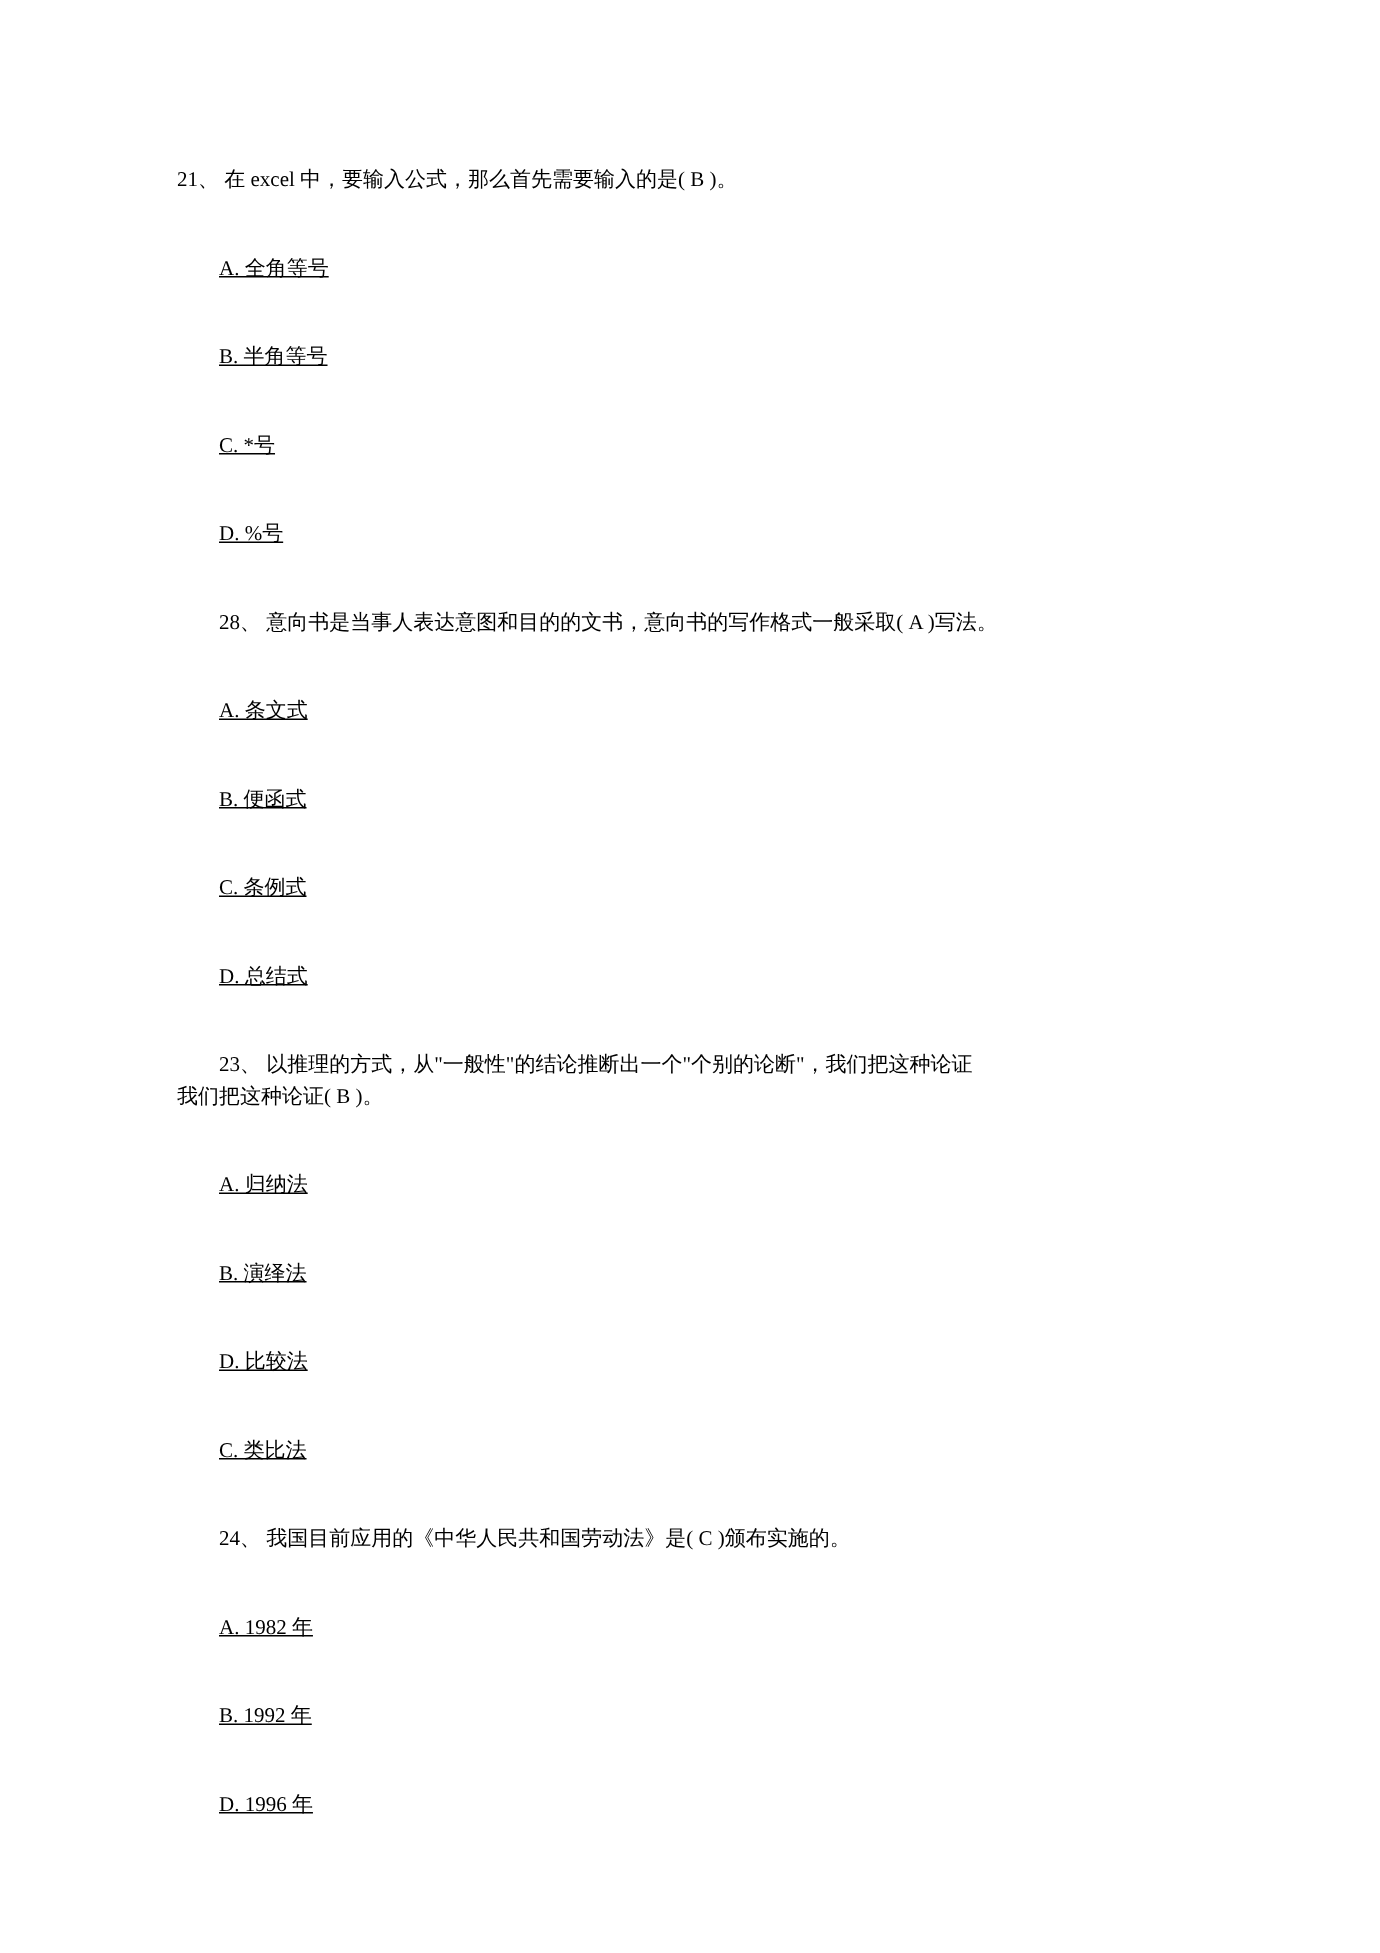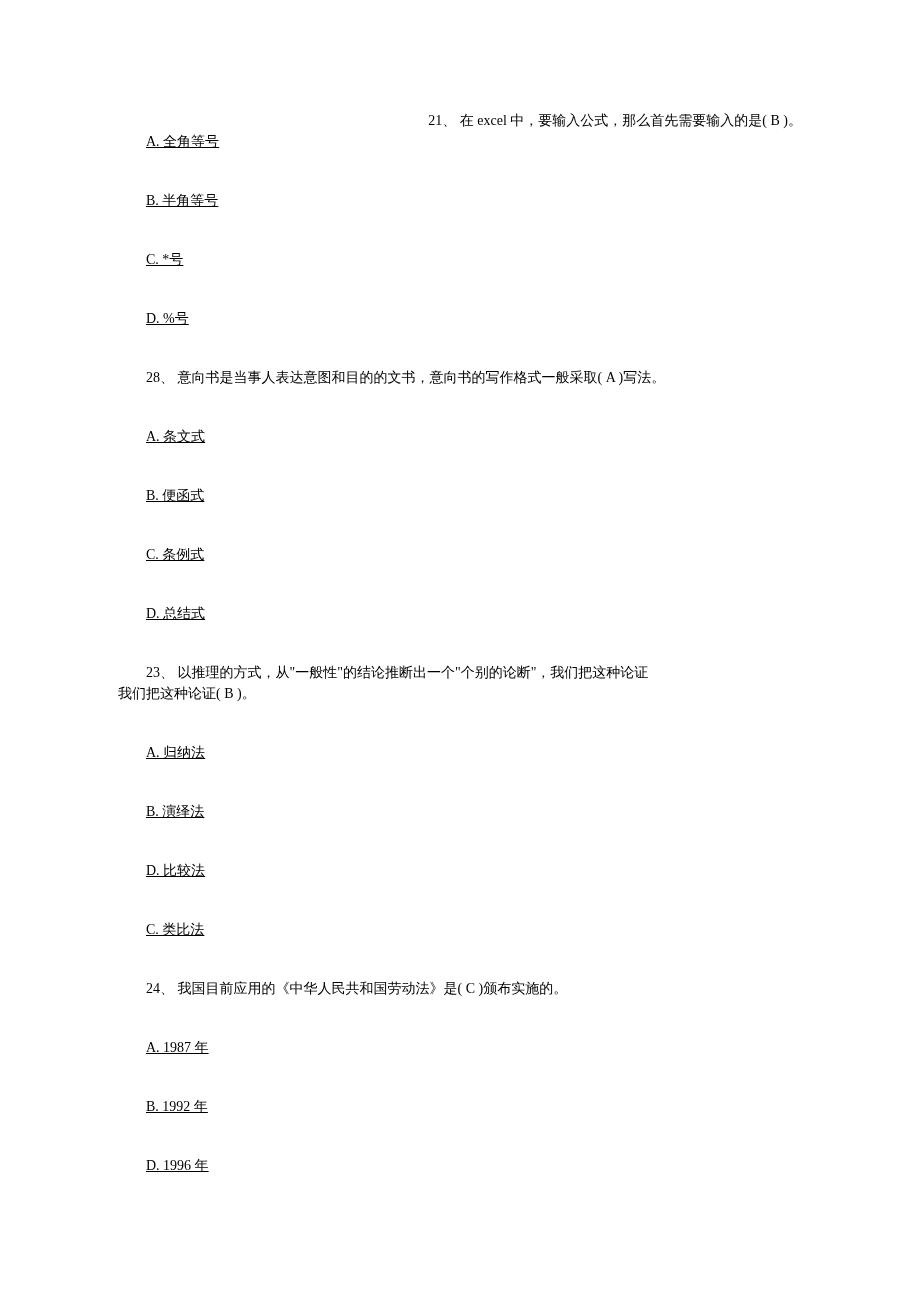--- a/index.html
+++ b/index.html
@@ -11,21 +11,21 @@
       width: 920px;
       min-height: 1302px;
       background: #ffffff;
       font-family: "SimSun", "宋体", serif;
       font-size: 14px;
       color: #000000;
       line-height: 1.5;
       padding: 110px 118px 60px 118px;
     }
     .question-number {
-      text-align: right;
+      margin-bottom: 38px;
     }
     .question-block {
       margin-bottom: 0;
     }
     .option {
       margin-left: 28px;
       margin-bottom: 38px;
       text-decoration: underline;
     }
     .question-text {
@@ -64,16 +64,16 @@
     <div>我们把这种论证( B )。</div>
   </div>
   <div class="option">A. 归纳法</div>
   <div class="option">B. 演绎法</div>
   <div class="option">D. 比较法</div>
   <div class="option">C. 类比法</div>
 </div>
 
 <div class="question-block">
   <div class="question-text">24、 我国目前应用的《中华人民共和国劳动法》是( C )颁布实施的。</div>
-  <div class="option">A. 1987 年</div>
+  <div class="option">A. 1982 年</div>
   <div class="option">B. 1992 年</div>
   <div class="option">D. 1996 年</div>
 </div>
 
 </body></html>

